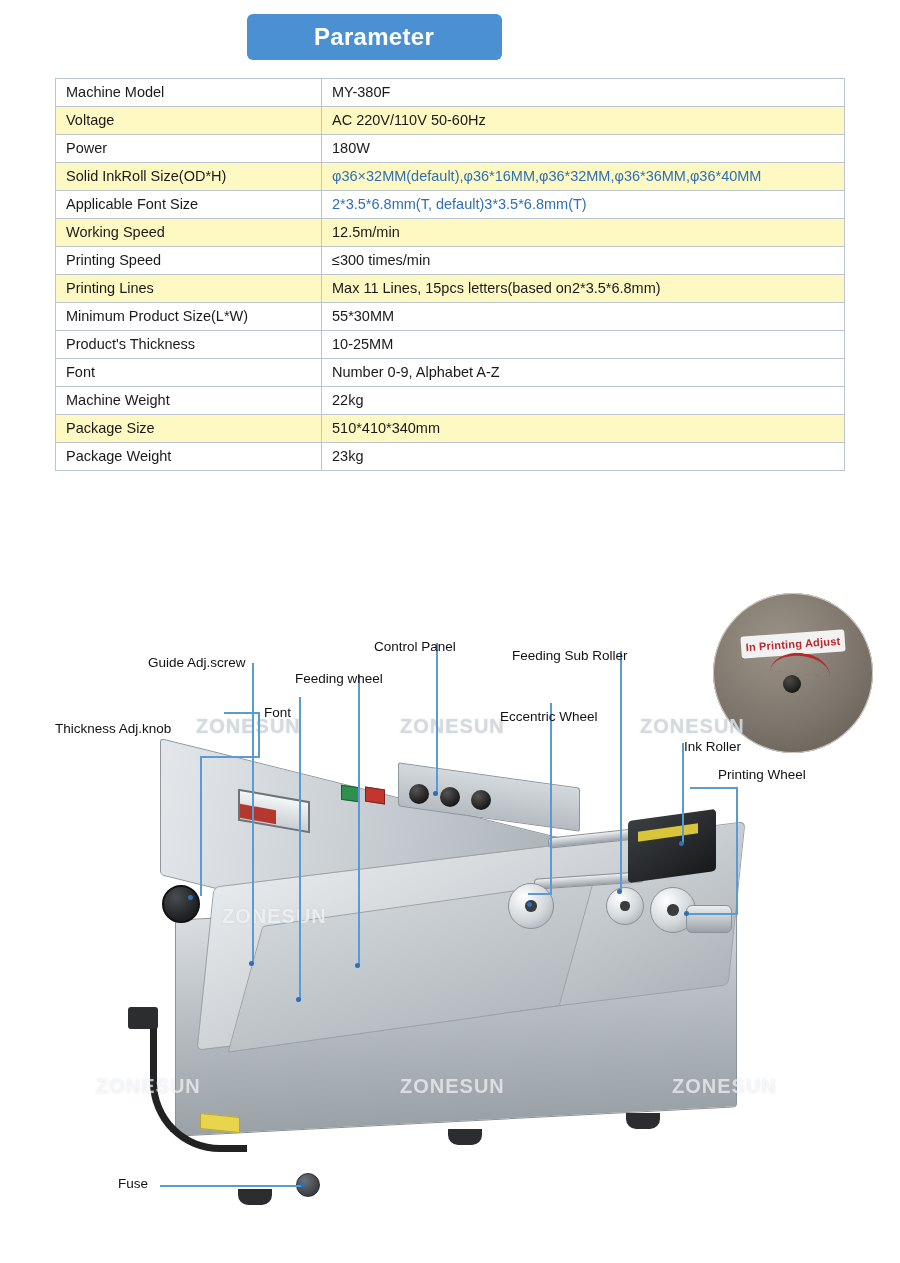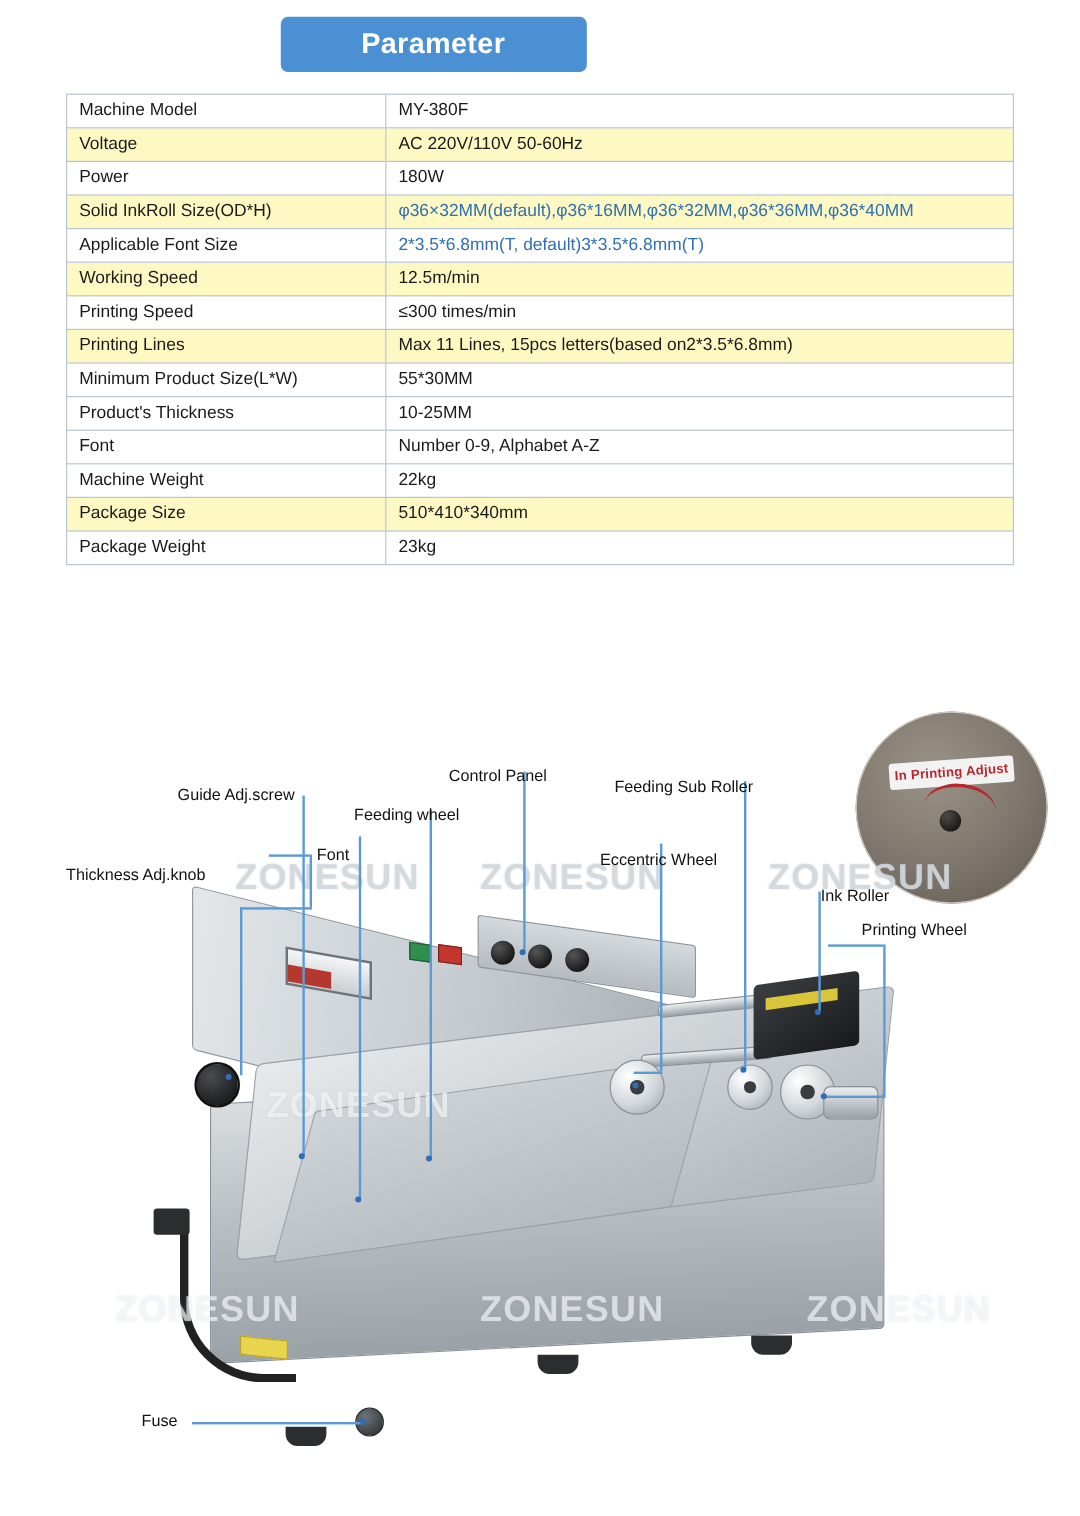--- a/index.html
+++ b/index.html
@@ -13,21 +13,21 @@
     position: relative;
     font-family: "Liberation Sans", sans-serif;
     color: #1a1a1a;
     overflow: hidden;
   }
 
   
   .banner-wrap {
     position: absolute;
     top: 14px;
-    left: 3px;
+    left: 16px;
     width: 716px;
     display: flex;
     justify-content: center;
   }
   .banner {
     width: 255px;
     height: 46px;
     background: #4a90d2;
     border-radius: 6px;
     display: flex;
@@ -255,21 +255,21 @@
     position: absolute;
     width: 5px; height: 5px;
     border-radius: 50%;
     background: #2f6fb5;
   }
 
   
   .wm {
     position: absolute;
     color: rgba(255,255,255,0.62);
-    font-size: 30px;
+    font-size: 20px;
     font-weight: bold;
     letter-spacing: 1px;
     text-shadow: 0 0 2px rgba(160,170,180,.35);
     pointer-events: none;
   }
   .wm.grey { color: rgba(210,216,221,0.9); }
 </style>
 </head>
 <body>
 

